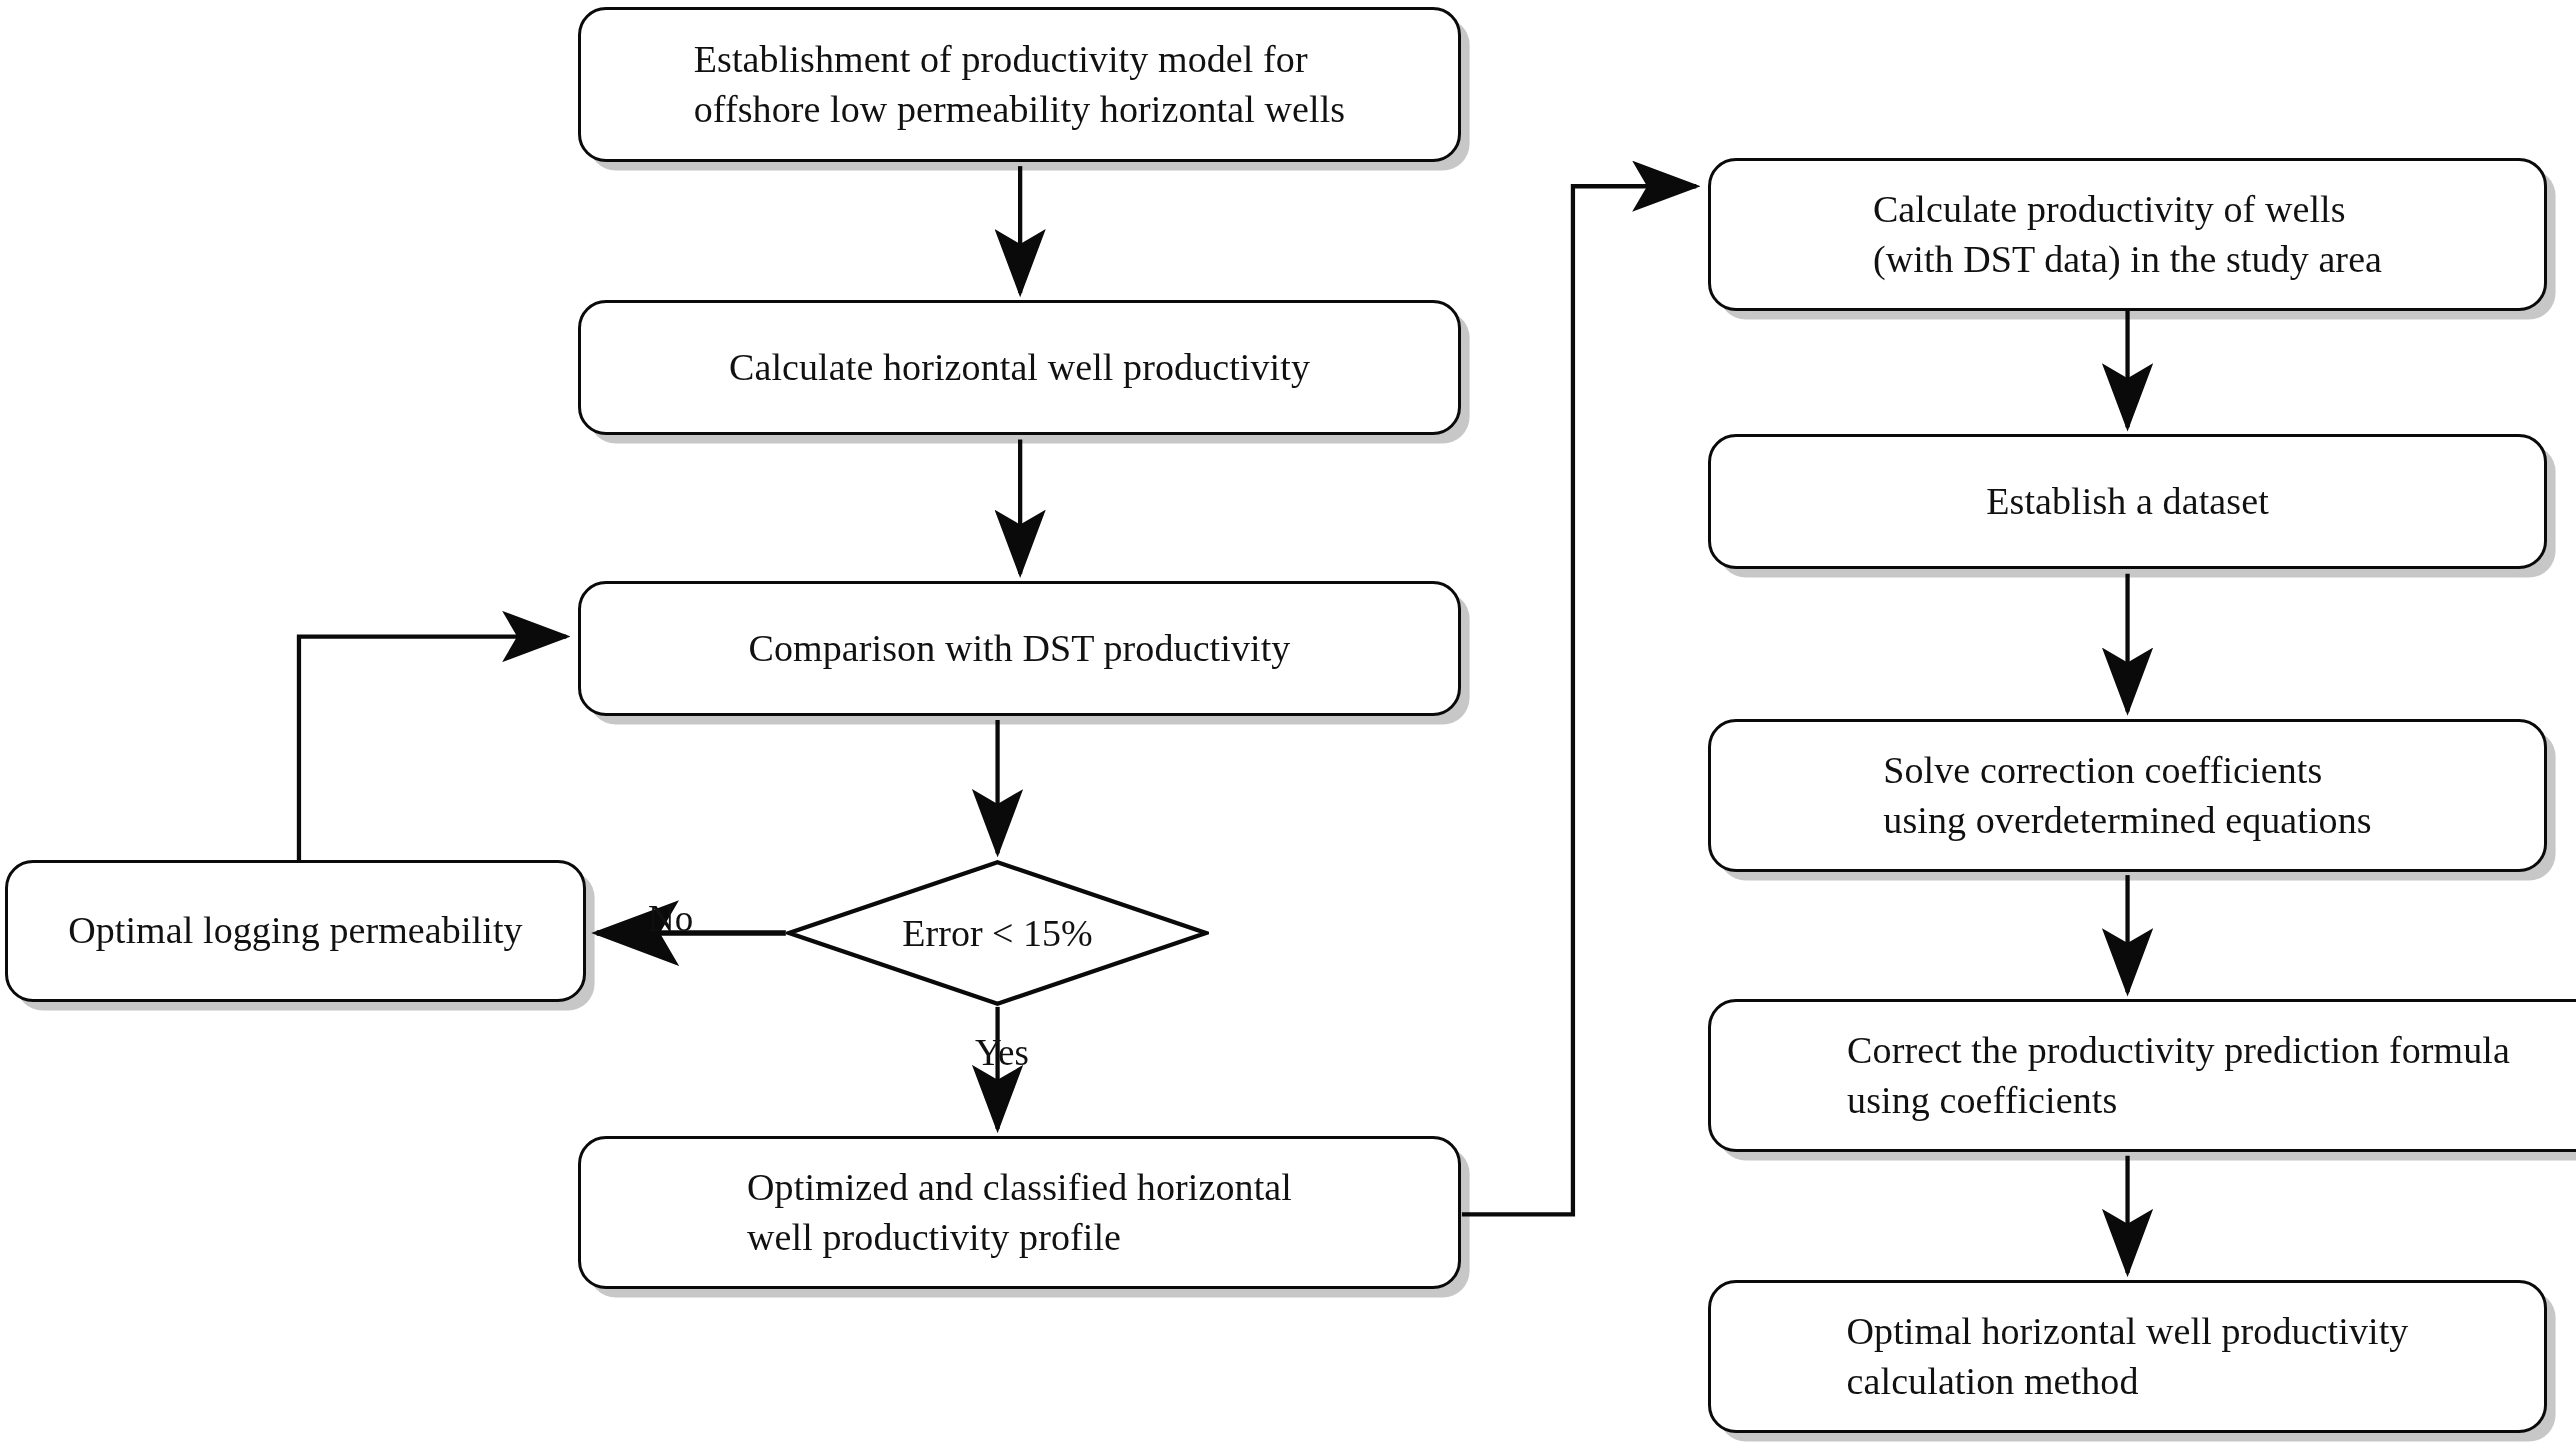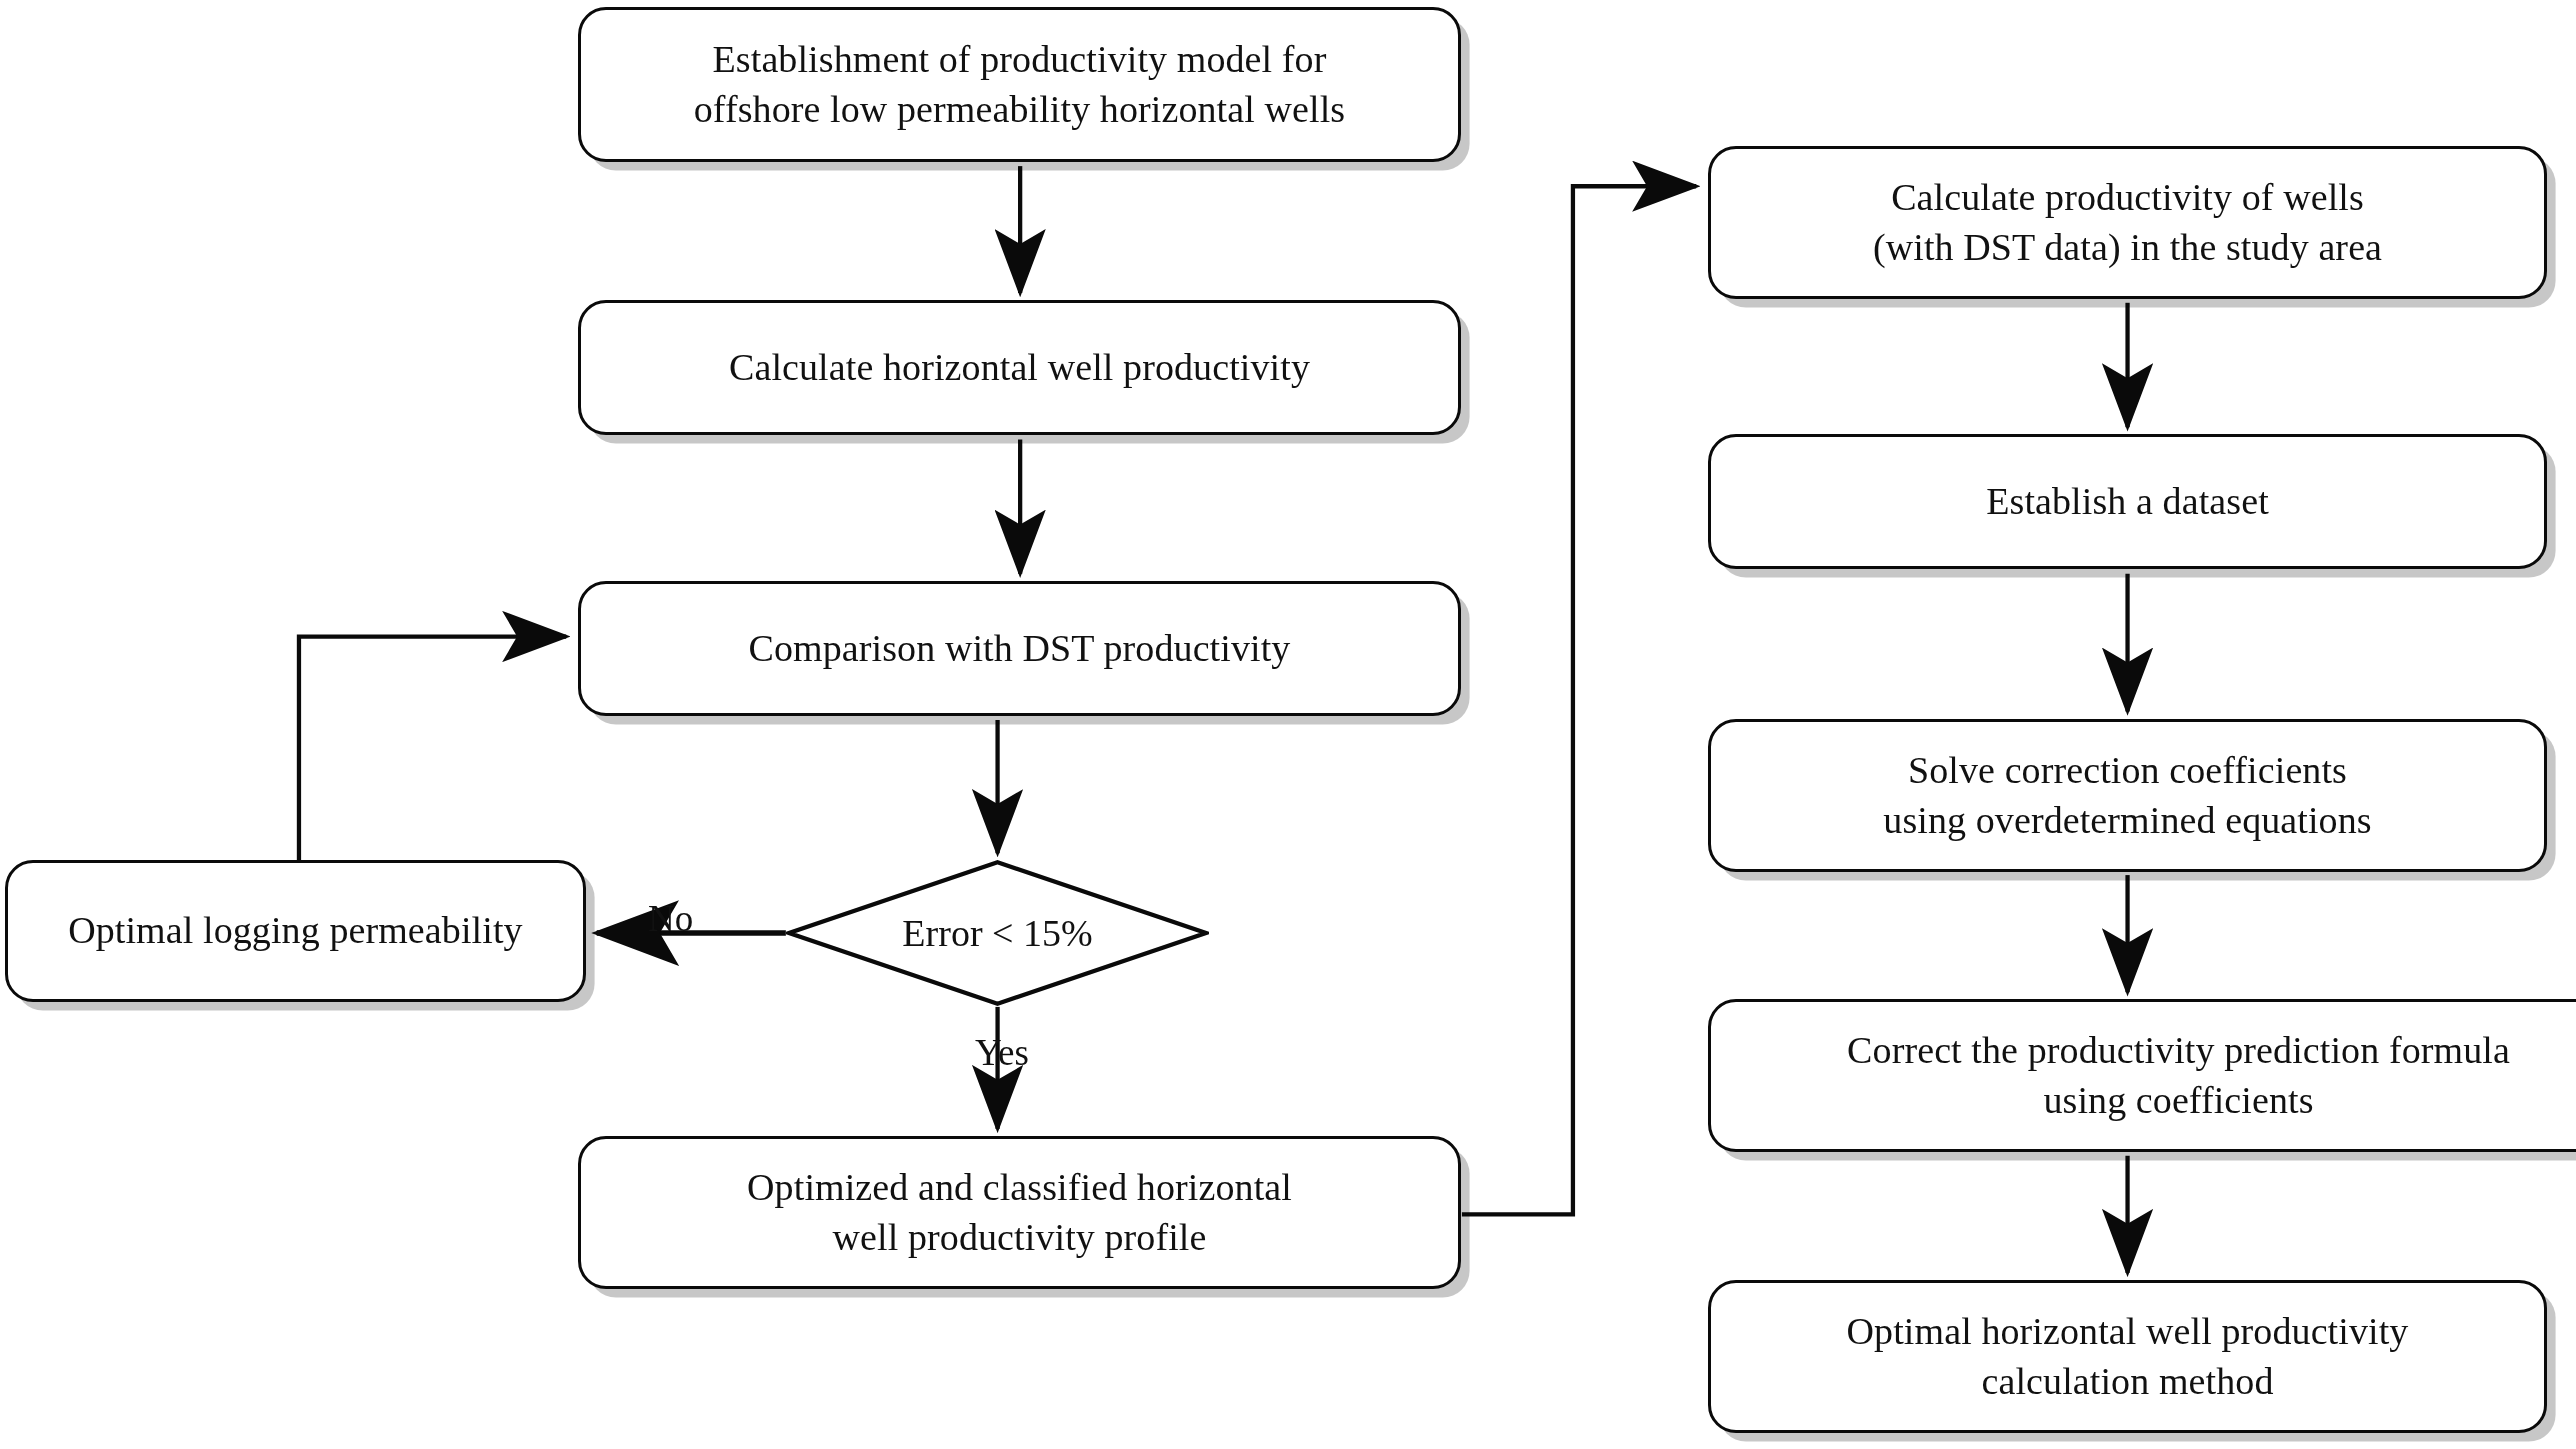--- a/index.html
+++ b/index.html
@@ -29,21 +29,21 @@
   }
   .node {
     position: absolute;
     box-sizing: border-box;
     background: #ffffff;
     border: 3.7px solid #0a0a0a;
     border-radius: 28px;
     display: flex;
     align-items: center;
     justify-content: center;
-    text-align: center;
+    text-align: left;
     color: #111111;
     font-size: 38px;
     line-height: 1.30;
     letter-spacing: 0.1px;
     box-shadow: 9.8px 9.8px 0 -1.2px rgba(0,0,0,0.22);
     padding: 0 17px;
   }
   .node .node-text {
     display: block;
     white-space: pre-line;
@@ -132,21 +132,21 @@
       <polygon points="347,5 689,121 347,237 5,121" fill="#ffffff" stroke="#0a0a0a" stroke-width="7"></polygon>
     </svg>
     <span class="decision-text">Error &lt; 15%</span>
   </div>
 
   <div class="node" style="left:578px; top:1136px; width:883px; height:153px;">
     <span class="node-text">Optimized and classified horizontal
 well productivity profile</span>
   </div>
 
-  <div class="node" style="left:1708px; top:146px; width:839px; height:153px;">
+  <div class="node" style="left:1708px; top:158px; width:839px; height:153px;">
     <span class="node-text">Calculate productivity of wells
 (with DST data) in the study area</span>
   </div>
 
   <div class="node" style="left:1708px; top:434px; width:839px; height:135px;">
     <span class="node-text">Establish a dataset</span>
   </div>
 
   <div class="node" style="left:1708px; top:719px; width:839px; height:153px;">
     <span class="node-text">Solve correction coefficients

